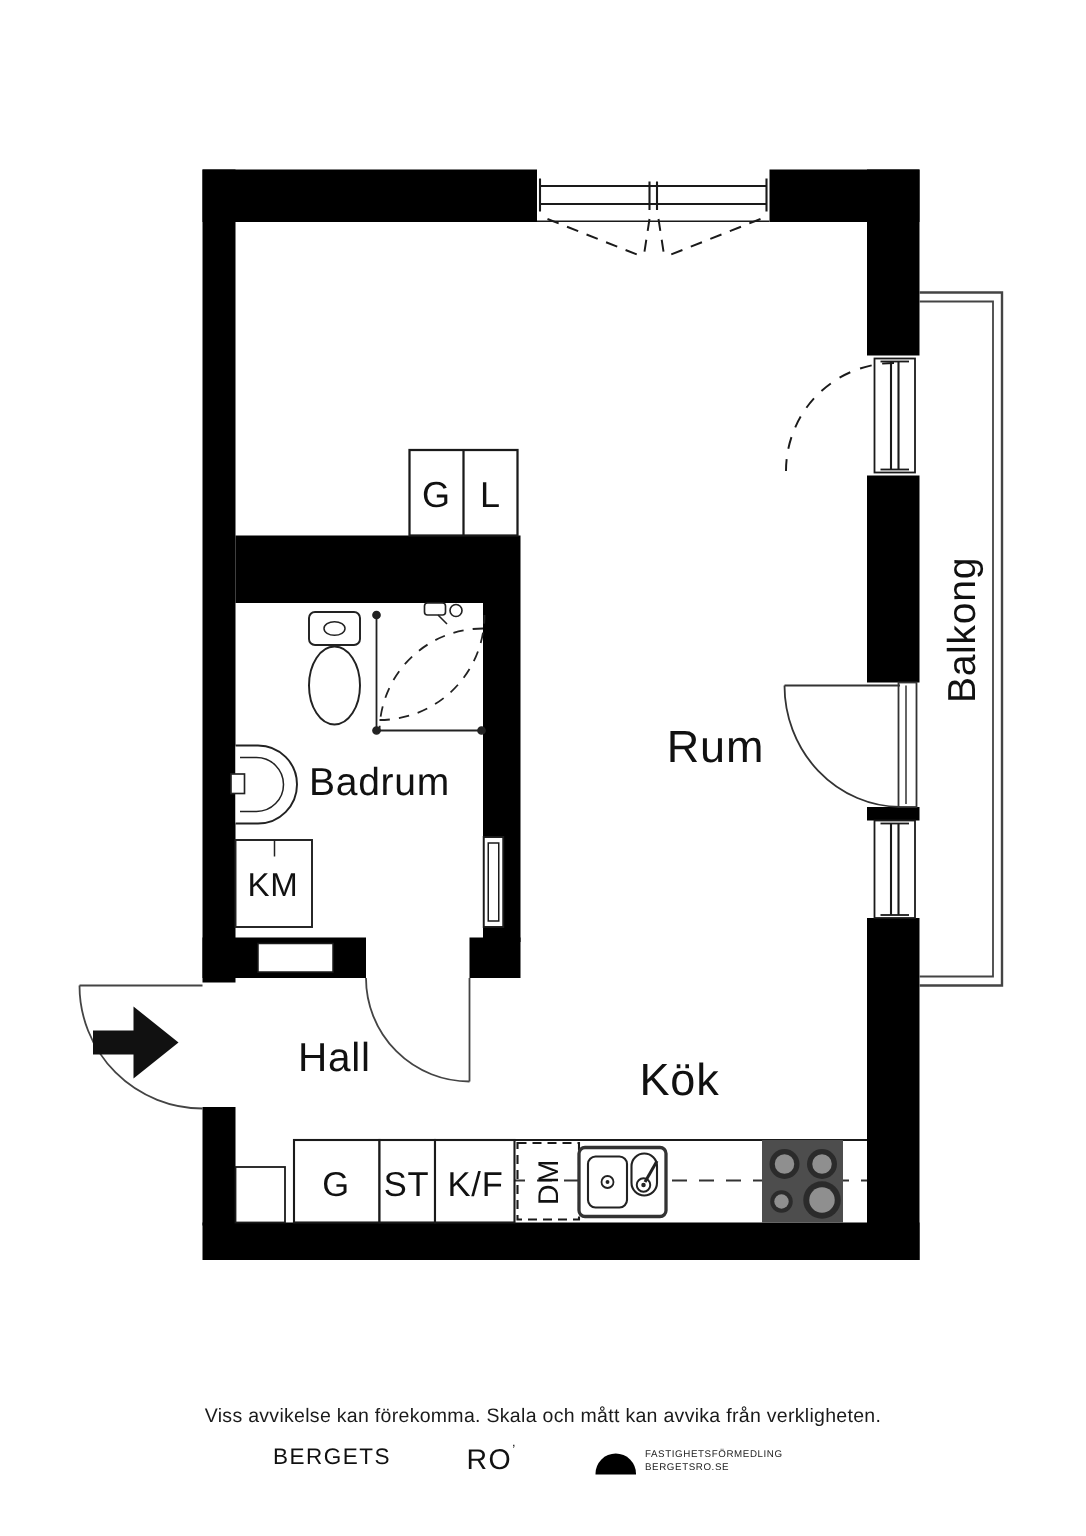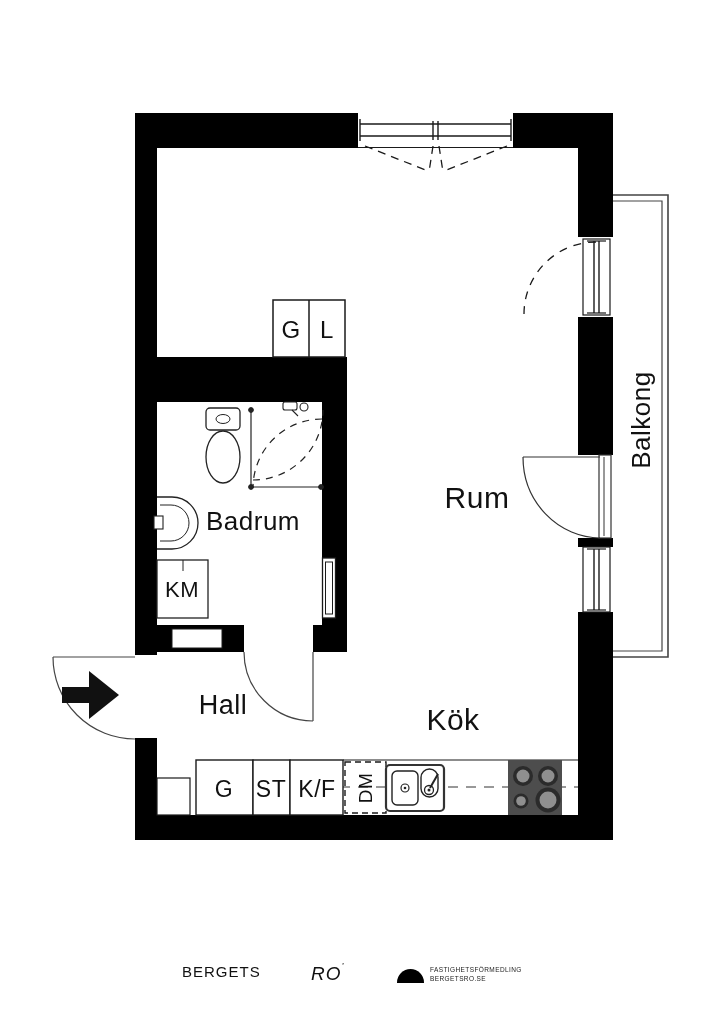--- a/index.html
+++ b/index.html
@@ -16,21 +16,20 @@
     position:absolute; left:0; top:936px; width:724px; text-align:center;
     font-size:13px; color:#1a1a1a; letter-spacing:0.2px;
   }
   .brand-word1 {
     position:absolute; left:182px; top:963px; font-size:15px; color:#111;
     letter-spacing:1px;
   }
   .brand-word2 {
     position:absolute; left:311px; top:963px; font-size:19px; color:#111;
     letter-spacing:1px;
-    font-style:italic;
   }
   .brand-mark { font-size:9px; vertical-align:top; position:relative; top:-2px; }
   .logo-dome {
     position:absolute; left:397px; top:969px; width:27px; height:14px;
     background:#000; border-radius:14px 14px 0 0;
   }
   .agency {
     position:absolute; left:430px; top:966px; font-size:6.5px; color:#222;
     letter-spacing:0.4px; line-height:8.5px; white-space:nowrap;
   }
@@ -203,20 +202,21 @@
 
     <text class="lbl" x="182" y="597" font-size="22" text-anchor="middle">KM</text>
     <text class="lbl" x="291" y="338" font-size="24" text-anchor="middle">G</text>
     <text class="lbl" x="327" y="338" font-size="24" text-anchor="middle">L</text>
     <text class="lbl" x="224" y="797" font-size="23" text-anchor="middle">G</text>
     <text class="lbl" x="271" y="797" font-size="23" text-anchor="middle">ST</text>
     <text class="lbl" x="317" y="797" font-size="23" text-anchor="middle">K/F</text>
     <text class="lbl" font-size="19" text-anchor="middle" transform="translate(372,788) rotate(-90)">DM</text>
   </svg>
 
+  <div class="footer-disclaimer">Viss avvikelse kan förekomma. Skala och mått kan avvika från verkligheten.</div>
 
   <div class="brand-word1">BERGETS</div>
   <div class="brand-word2"><span>RO</span><span class="brand-mark">’</span></div>
 
   <div class="logo-dome"></div>
   <div class="agency">
     <div>FASTIGHETSFÖRMEDLING</div>
     <div>BERGETSRO.SE</div>
   </div>
 

